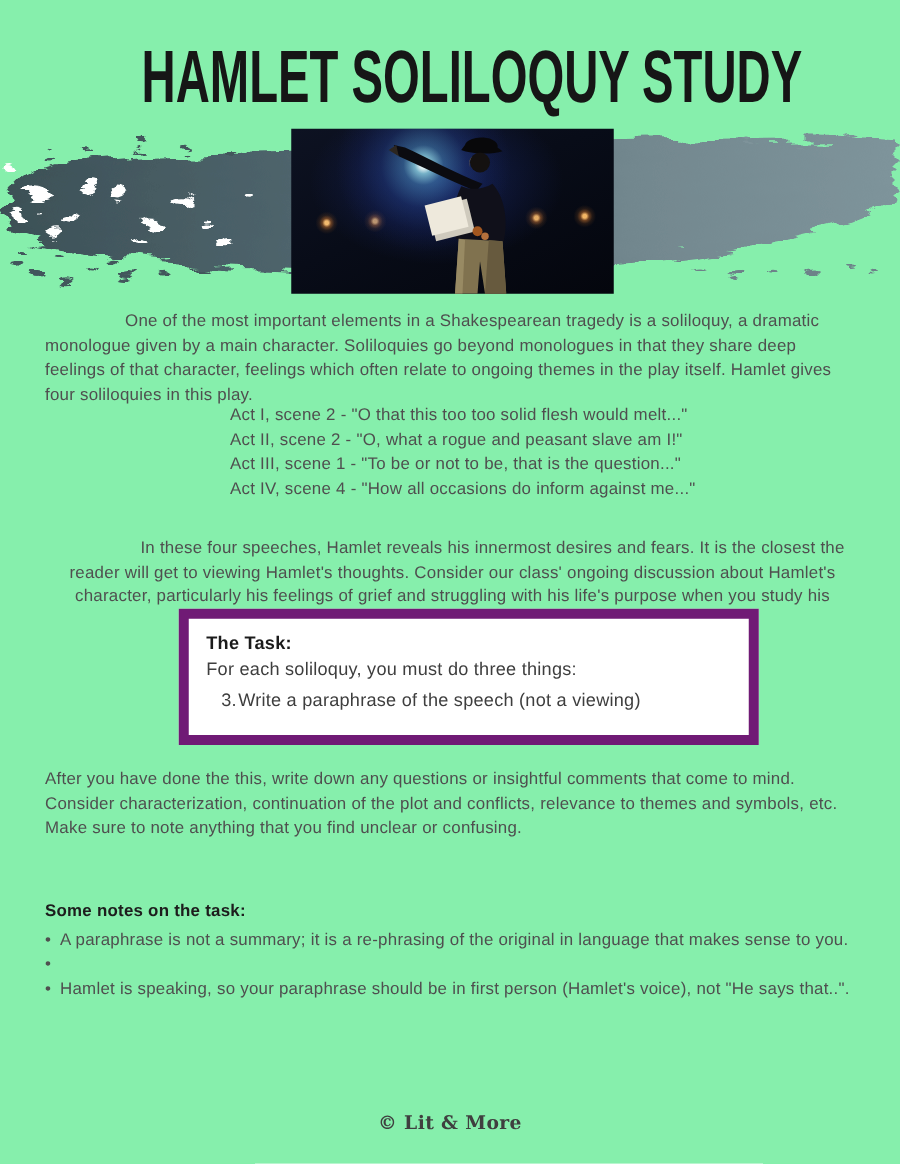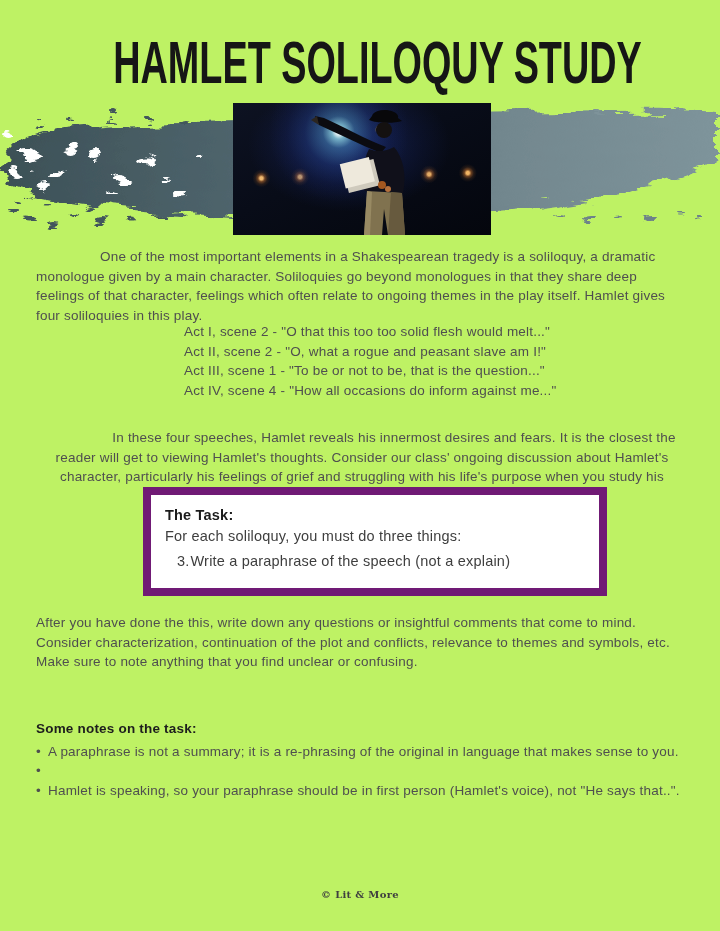--- a/index.html
+++ b/index.html
@@ -1,16 +1,16 @@
 <!DOCTYPE html>
 <html><head>
 <meta charset="utf-8">
 <style>
   html,body{margin:0;padding:0;background:#ffffff;}
-  .page{position:relative;width:720px;height:931px;background:#bef264;overflow:hidden;
+  .page{position:relative;width:720px;height:931px;background:#86efac;overflow:hidden;
         font-family:"Liberation Sans",sans-serif;color:#4f4f4f;}
 
   
   .title-wrap{position:absolute;top:28px;left:0;width:720px;text-align:center;}
   .title{display:inline-block;font-size:54px;font-weight:800;color:#161616;
          letter-spacing:0px;white-space:nowrap;
          transform:scale(0.70,1.10);transform-origin:center top;}
 
   
   .brush-svg{position:absolute;left:0;top:96px;width:720px;height:142px;}
@@ -46,21 +46,21 @@
   .task-underline{}
 
   
   .notes-heading{font-weight:bold;color:#1d1d1d;font-size:13.5px;letter-spacing:0.2px;
                  margin:0 0 3px 0;}
   .bullet-row{display:flex;}
   .bullet-marker{width:12px;flex:0 0 12px;}
 
   
   .footer{position:absolute;left:0;top:889px;width:720px;text-align:center;
-          font-family:"DejaVu Serif","Liberation Serif",serif;font-size:10px;
+          font-family:"DejaVu Serif","Liberation Serif",serif;font-size:15px;
           font-weight:600;color:#3f3f3f;letter-spacing:0.3px;}
 </style>
 </head>
 <body>
 
 <div class="page">
 
   <div class="title-wrap">
     <span class="title">HAMLET SOLILOQUY STUDY</span>
   </div>
@@ -169,21 +169,21 @@
     <div>Act III, scene 1 - "To be or not to be, that is the question..."</div>
     <div>Act IV, scene 4 - "How all occasions do inform against me..."</div>
   </div>
 
   <div class="bodytext indent" style="top:428px;text-align:center;">In these four speeches, Hamlet reveals his innermost desires and fears. It is the closest the reader will get to viewing Hamlet's thoughts. Consider our class' ongoing discussion about Hamlet's character, particularly his feelings of grief and struggling with his life's purpose when you study his soliloquies.</div>
 
   <div class="task-box">
     <div class="task-heading">The Task:</div>
     <div class="task-intro">For each soliloquy, you must do three things:</div>
     <div class="task-item">
-      <span class="task-num">3.</span><span>Write a paraphrase of the speech (</span><span class="task-underline">not</span><span> a explain)</span>
+      <span class="task-num">3.</span><span>Write a paraphrase of the speech (</span><span class="task-underline">not</span><span> a viewing)</span>
     </div>
   </div>
 
   <div class="bodytext prewrap" style="top:613px;">After you have done the this, write down any questions or insightful comments that come to mind.  Consider characterization, continuation of the plot and conflicts, relevance to themes and symbols, etc.  Make sure to note anything that you find unclear or confusing.</div>
 
   <div class="bodytext" style="top:719px;">
     <div class="notes-heading">Some notes on the task:</div>
     <div class="bullet-row">
       <span class="bullet-marker">•</span>
       <span>A paraphrase is not a summary; it is a re-phrasing of the original in language that makes sense to you.</span>

